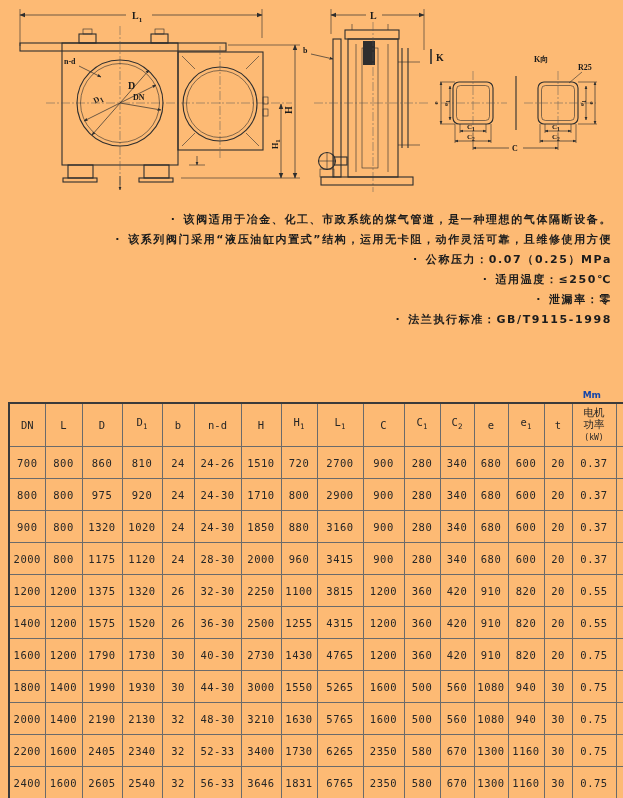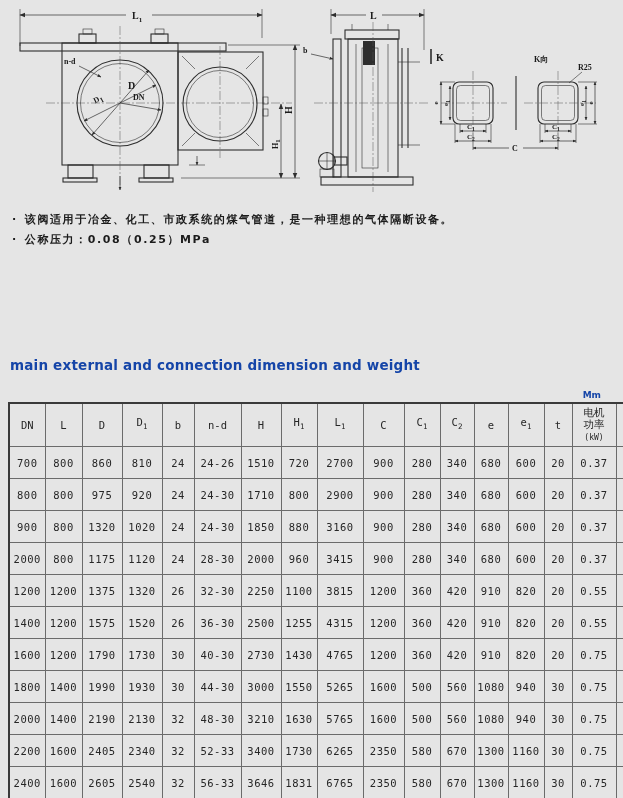--- a/index.html
+++ b/index.html
@@ -1,34 +1,34 @@
 <!DOCTYPE html>
 <html><head>
 <meta charset="utf-8">
 <style>
   html,body { margin:0; padding:0; background:#9a9a9a; }
   .page {
     position:relative; width:623px; height:798px; margin:0 auto;
-    background:#e5e5e5; overflow:hidden;
+    background:#fdba74; overflow:hidden;
     font-family:"DejaVu Sans", sans-serif; color:#1a1a1a;
   }
   
   svg { display:block; }
   .ln   { stroke:#2e2e2e; stroke-width:1.1; fill:none; }
   .thin { stroke:#2e2e2e; stroke-width:0.6; fill:none; }
   .dim  { stroke:#2e2e2e; stroke-width:0.7; fill:none; }
   .cl   { stroke:#555; stroke-width:0.5; fill:none; stroke-dasharray:9 2 2 2; }
   .lbl    { font:bold 10px "Liberation Serif", serif; fill:#1a1a1a; }
   .lbl-s  { font:bold 8px  "Liberation Serif", serif; fill:#1a1a1a; }
   .lbl-xs { font:bold 7px  "Liberation Serif", serif; fill:#1a1a1a; }
   .sub1 { font-size:7px; }
   
   .bullets { position:absolute; left:12px; top:213px; width:600px;
     font-size:11px; font-weight:bold; letter-spacing:1.6px; color:#1c1c1c; }
-  .bullet { display:flex; margin-bottom:7px; line-height:13px; }
+  .bullet { display:flex; margin-bottom:7px; line-height:13px;justify-content:flex-end; }
   .bullet::before { content:"·"; margin-right:7px; font-weight:bold; }
   
   .sec-title { position:absolute; left:10px; top:355px; color:#1545a8; }
   .sec-title .zh { font-size:16px; font-weight:bold; letter-spacing:2.5px; }
   .sec-title .en { font-size:13.5px; font-weight:bold; margin-top:2px; letter-spacing:0.2px; }
   .unit-label { position:absolute; top:390px; right:22px; color:#1545a8;
     font-size:9px; font-weight:bold; }
   
   .dim-table {
     position:absolute; left:8px; top:402px; width:607px;
@@ -214,26 +214,37 @@
       <line class="dim" x1="523" y1="148" x2="558" y2="148" marker-end="url(#mas)"></line>
       <text class="lbl-s" x="512" y="151">C</text>
     </g>
   </svg>
 
   <div class="bullets">
     <div class="bullet">
         <span>该阀适用于冶金、化工、市政系统的煤气管道，是一种理想的气体隔断设备。</span>
       </div>
     <div class="bullet">
-        <span>公称压力：0.08（0.25）MPa</span>
+        <span>该系列阀门采用“液压油缸内置式”结构，运用无卡阻，动作灵活可靠，且维修使用方便</span>
+      </div>
+    <div class="bullet">
+        <span>公称压力：0.07（0.25）MPa</span>
+      </div>
+    <div class="bullet">
+        <span>适用温度：≤250℃</span>
+      </div>
+    <div class="bullet">
+        <span>泄漏率：零</span>
+      </div>
+    <div class="bullet">
+        <span>法兰执行标准：GB/T9115-1998</span>
       </div>
   </div>
 
   <div class="sec-title">
-    <div class="en">main external and connection dimension and weight</div>
   </div>
   <div class="unit-label">Mm</div>
 
   <table class="dim-table">
       <colgroup>
         <col style="width: 36px;">
         <col style="width: 37px;">
         <col style="width: 40px;">
         <col style="width: 40px;">
         <col style="width: 32px;">

